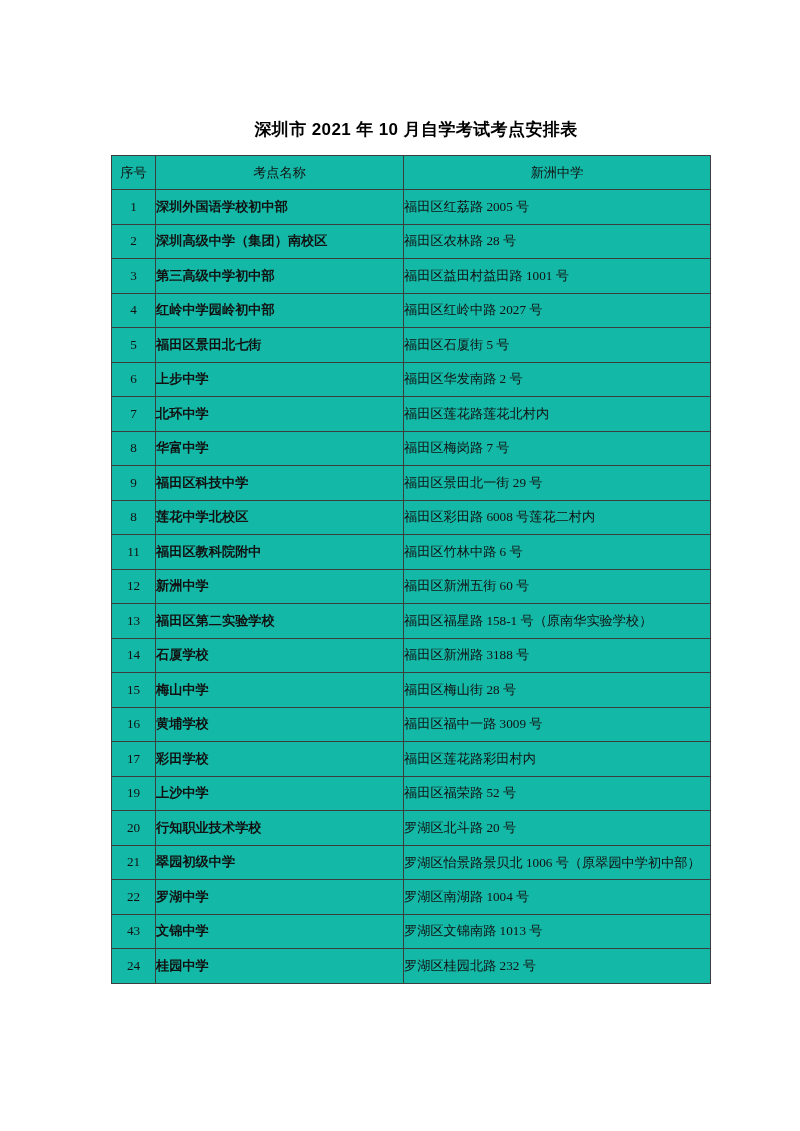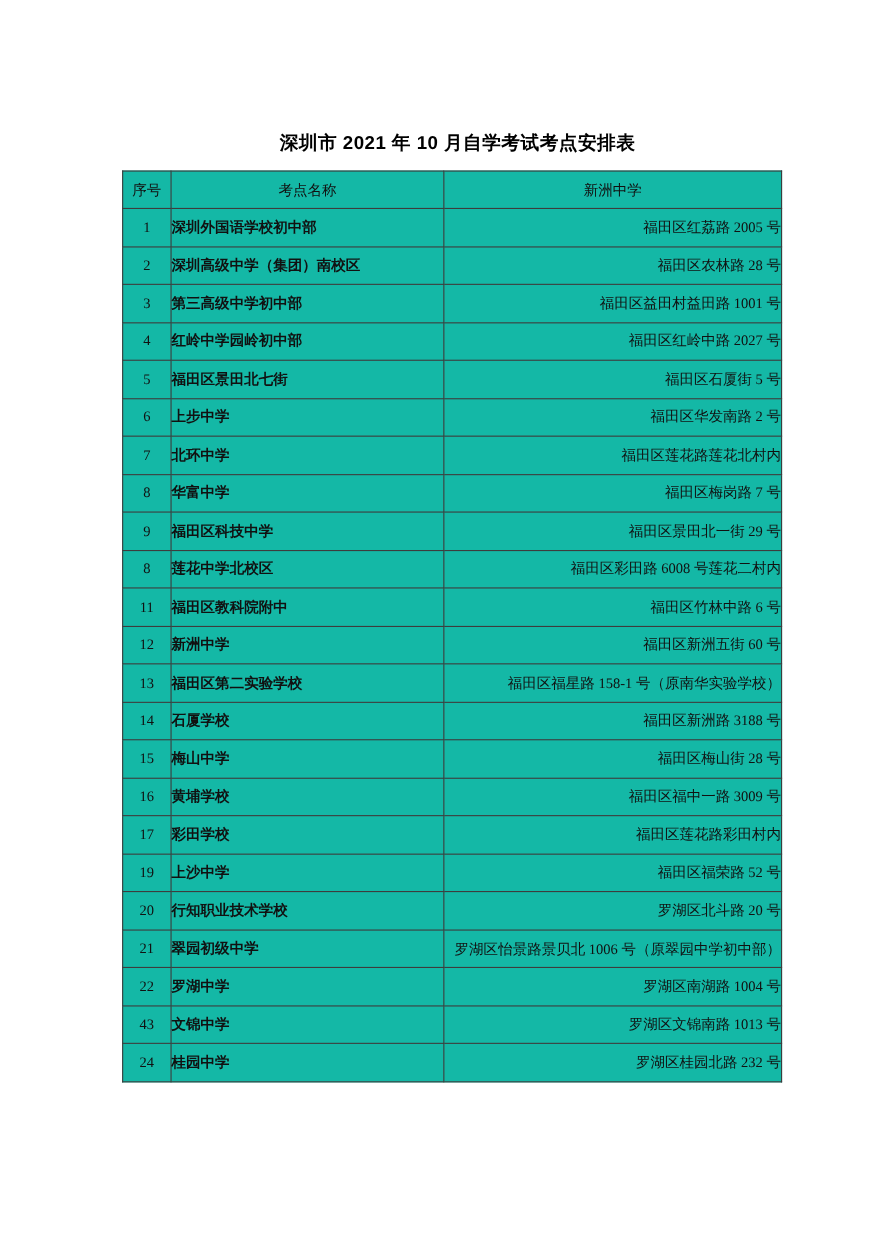--- a/index.html
+++ b/index.html
@@ -76,21 +76,21 @@
   }
   td.col-no {
     text-align: center;
     font-size: 12.6px;
   }
   td.col-name {
     padding: 2px 6px;
     font-weight: bold;
   }
   td.col-addr {
-    text-align: right;
+    text-align: left;
     padding: 3px 5px 3px 9px;
   }
   tr.tall td { height: 48px; }
   tr.tall td.col-addr { line-height: 19px; margin-left: 28px; }
 </style>
 </head>
 <body>
 
 <div class="page">
 

